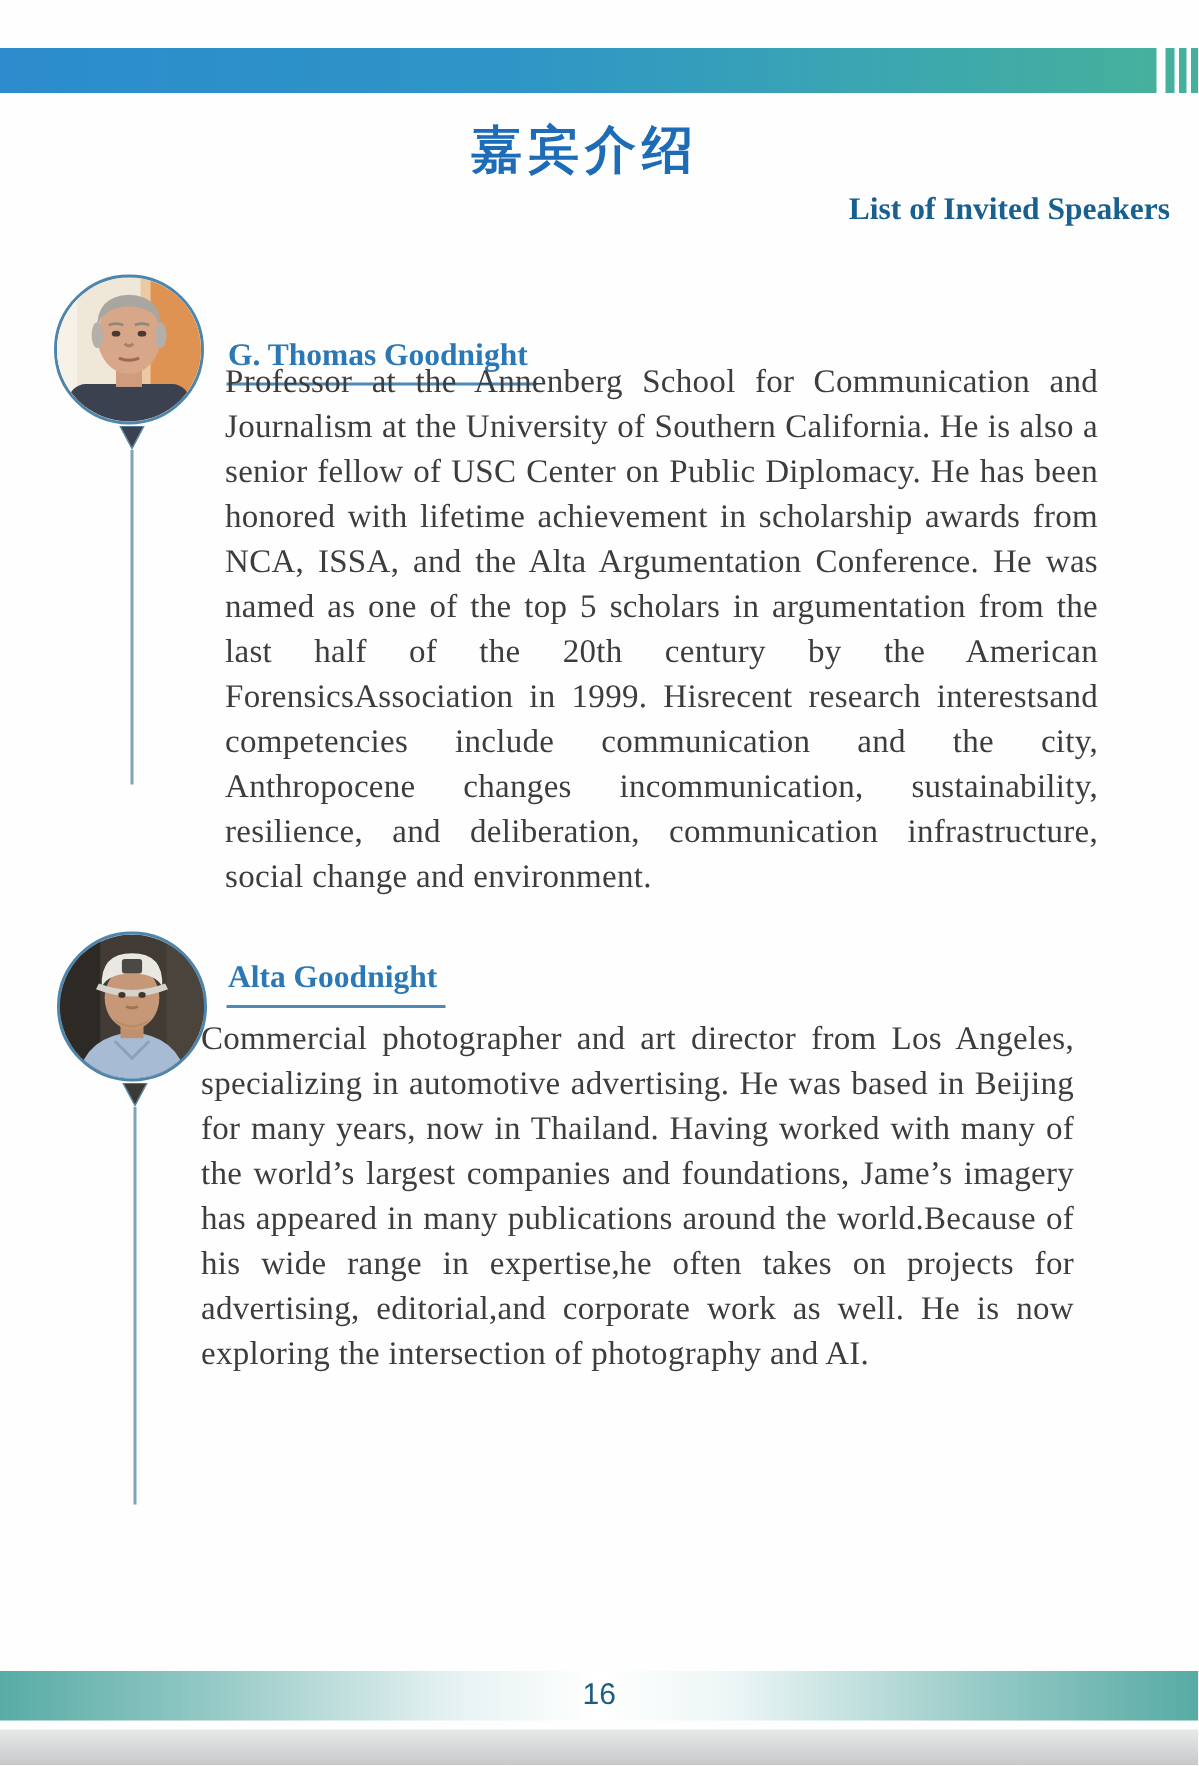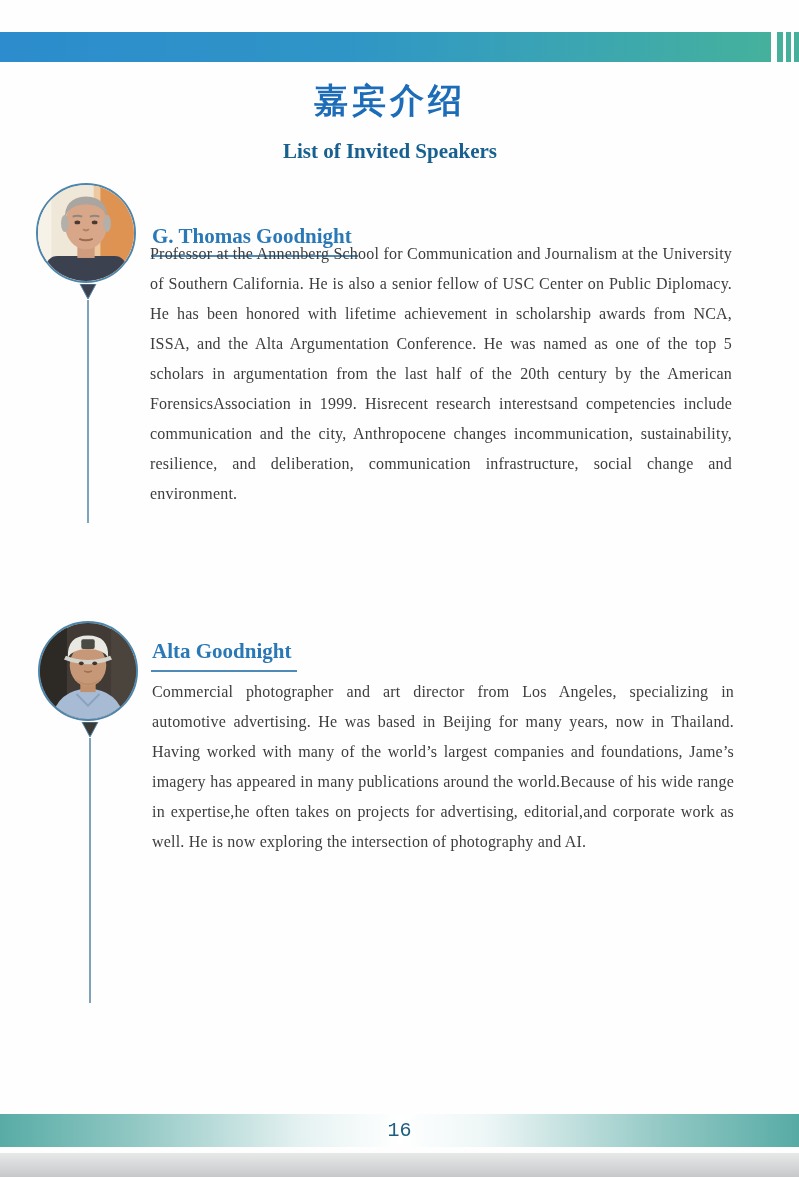--- a/index.html
+++ b/index.html
@@ -33,63 +33,64 @@
     .stripe-2{left:786px;width:5px;}
     .stripe-3{left:794px;width:5px;}
     
     .heading{position:absolute;left:0;top:80px;width:780px;text-align:center;}
     .heading .title{
       font-family:"Liberation Sans","DejaVu Sans",sans-serif;
       font-size:34px;font-weight:bold;color:var(--title-blue);
       letter-spacing:4px;line-height:40px;
     }
     .heading .subtitle{
-      margin-top:18px;
+      margin-top:6px;
       font-size:21px;font-weight:bold;color:var(--subtitle-blue);
       line-height:26px;
+      text-align:right;
     }
     
     .photo-wrap{
       position:absolute;width:100px;height:100px;
       border:2px solid #4d86ad;border-radius:50%;
       overflow:hidden;background:#ddd;
     }
     .photo-wrap svg{display:block;width:100%;height:100%;}
     .photo-tip{position:absolute;width:18px;height:16px;}
     .photo-tip svg{display:block;}
     .vline{position:absolute;width:2px;background:var(--connector-line);}
     .speaker-name{
       position:absolute;
       font-size:21px;font-weight:bold;color:var(--name-blue);
       padding:0 6px 6px 1px;
       border-bottom:2px solid var(--name-underline);
       white-space:nowrap;
     }
     .speaker-bio{
       position:absolute;width:582px;
-      font-size:16px;line-height:30px;color:var(--body-text);
+      font-size:22px;line-height:30px;color:var(--body-text);
       text-align:justify;
       letter-spacing:0.2px;
     }
     .photo-1{left:36px;top:183px;}
     .tip-1{left:79px;top:284px;}
     .line-1{left:87px;top:300px;height:223px;}
     .name-1{left:151px;top:202px;margin-top:22px;}
     .bio-1{left:150px;top:239px;}
     .photo-2{left:38px;top:621px;}
     .tip-2{left:81px;top:722px;}
     .line-2{left:89px;top:738px;height:265px;}
     .name-2{left:151px;top:639px;}
-    .bio-2{left:152px;top:677px;}
+    .bio-2{left:134px;top:677px;}
     
     .footer-bar{
       position:absolute;left:0;top:1114px;width:799px;height:33px;
       background:linear-gradient(90deg,#58aca6 0%,#8ec6c2 16%,#e6f2f2 38%,#ffffff 50%,#edf6f6 61%,#92c8c4 83%,var(--footer-teal) 100%);
       text-align:center;line-height:33px;
-      font-family:Liberation Mono, monospace;
+      font-family:Liberation Sans, sans-serif;
       font-size:20px;color:var(--page-number-color);
     }
     .bottom-edge{
       position:absolute;left:0;top:1153px;width:799px;height:24px;
       background:linear-gradient(180deg,#e7e8e8 0%,#d6d7d8 55%,#c7c8c9 100%);
     }
   </style>
 </head>
 <body>
 

